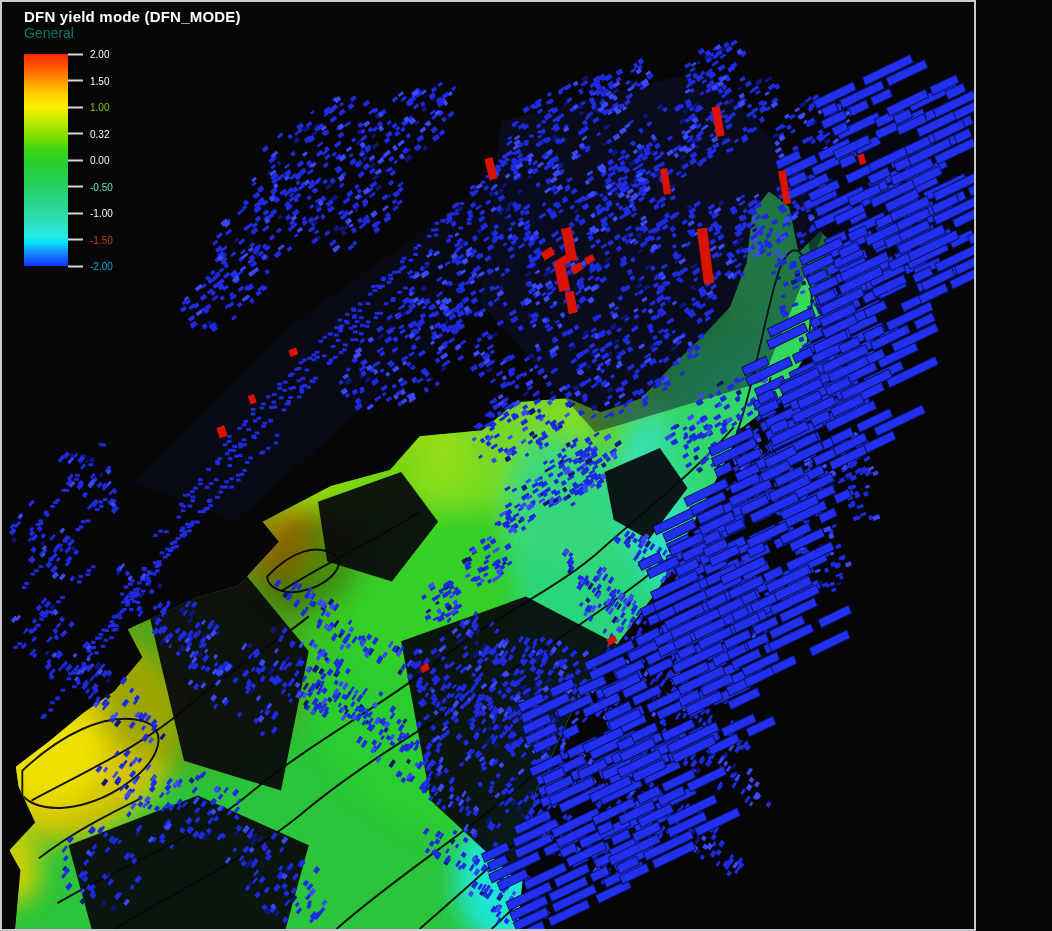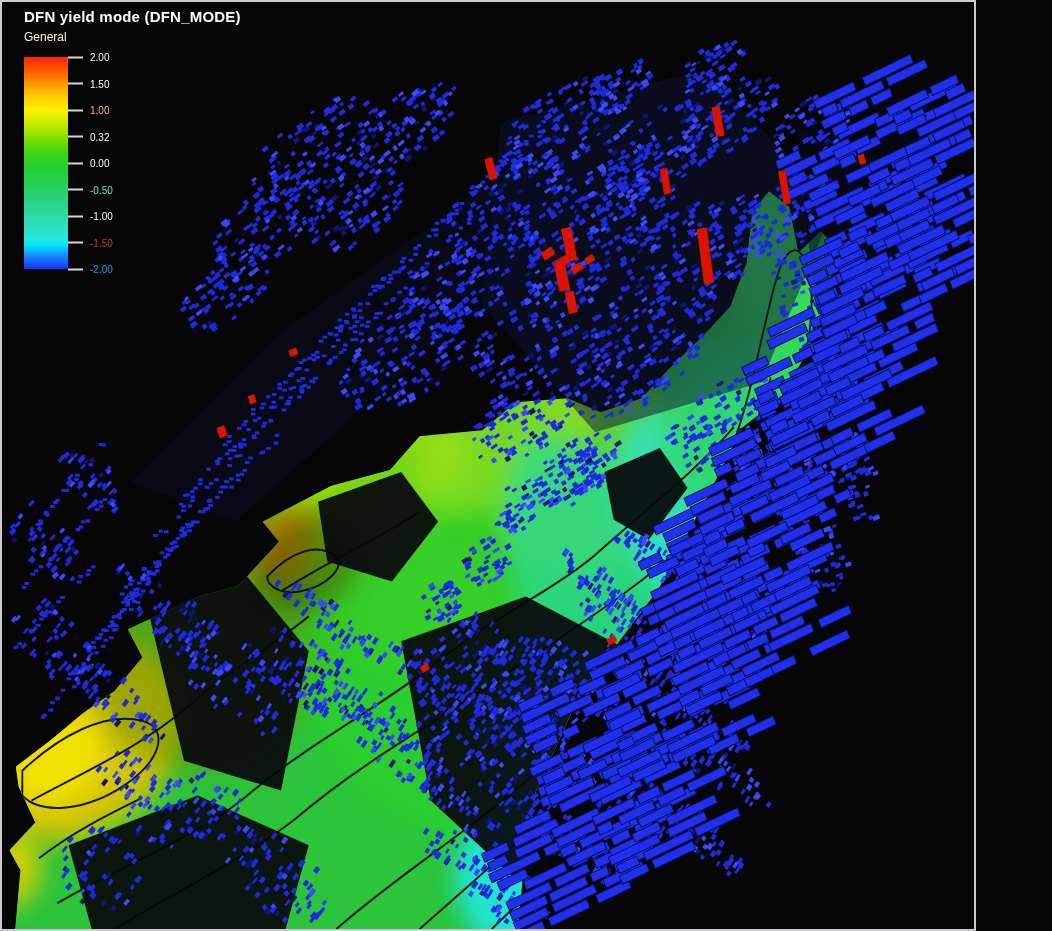--- a/index.html
+++ b/index.html
@@ -2,21 +2,21 @@
 <html><head>
 <meta charset="utf-8">
 <style>
   html,body{margin:0;padding:0;background:#060607;}
   body{width:1052px;height:931px;overflow:hidden;font-family:"Liberation Sans",sans-serif;}
   .frame{position:relative;width:976px;height:931px;box-sizing:border-box;
          border:2px solid #caccd0;background:#060607;overflow:hidden;}
   #scene-svg{position:absolute;left:0;top:0;width:100%;height:100%;display:block;}
   .legend{position:absolute;top:6px;left:22px;color:#ffffff;z-index:5;}
   .legend-title{font-size:15px;font-weight:bold;letter-spacing:.2px;color:#ffffff;}
-  .legend-subtitle{font-size:12px;color:#fef9c3;margin-top:5px;}
+  .legend-subtitle{font-size:14px;color:#0f766e;}
   .bar-row{display:flex;margin-top:13px;}
   .colorbar{width:44px;height:212px;}
   .ticks{position:relative;width:120px;height:212px;}
   .tick{position:absolute;left:0;display:flex;align-items:center;transform:translateY(-50%);white-space:nowrap;}
   .tick-line{width:15px;height:2px;background:#d6d6d6;display:inline-block;}
   .tick-label{font-size:10px;color:#fafafa;margin-left:7px;}
 </style>
 </head>
 <body>
 
@@ -489,21 +489,21 @@
           <div class="tick" style="top: 0%;">
             <span class="tick-line" style="background: rgb(214, 214, 214);"></span>
             <span class="tick-label" style="color: rgb(250, 250, 250);">2.00</span>
           </div>
           <div class="tick" style="top: 12.5%;">
             <span class="tick-line" style="background: rgb(214, 214, 214);"></span>
             <span class="tick-label" style="color: rgb(250, 250, 250);">1.50</span>
           </div>
           <div class="tick" style="top: 25%;">
             <span class="tick-line" style="background: rgb(214, 214, 214);"></span>
-            <span class="tick-label" style="color: #fdba74;">1.00</span>
+            <span class="tick-label" style="color: #84cc16;">1.00</span>
           </div>
           <div class="tick" style="top: 37.5%;">
             <span class="tick-line" style="background: rgb(214, 214, 214);"></span>
             <span class="tick-label" style="color: rgb(250, 250, 250);">0.32</span>
           </div>
           <div class="tick" style="top: 50%;">
             <span class="tick-line" style="background: rgb(214, 214, 214);"></span>
             <span class="tick-label" style="color: rgb(250, 250, 250);">0.00</span>
           </div>
           <div class="tick" style="top: 62.5%;">

